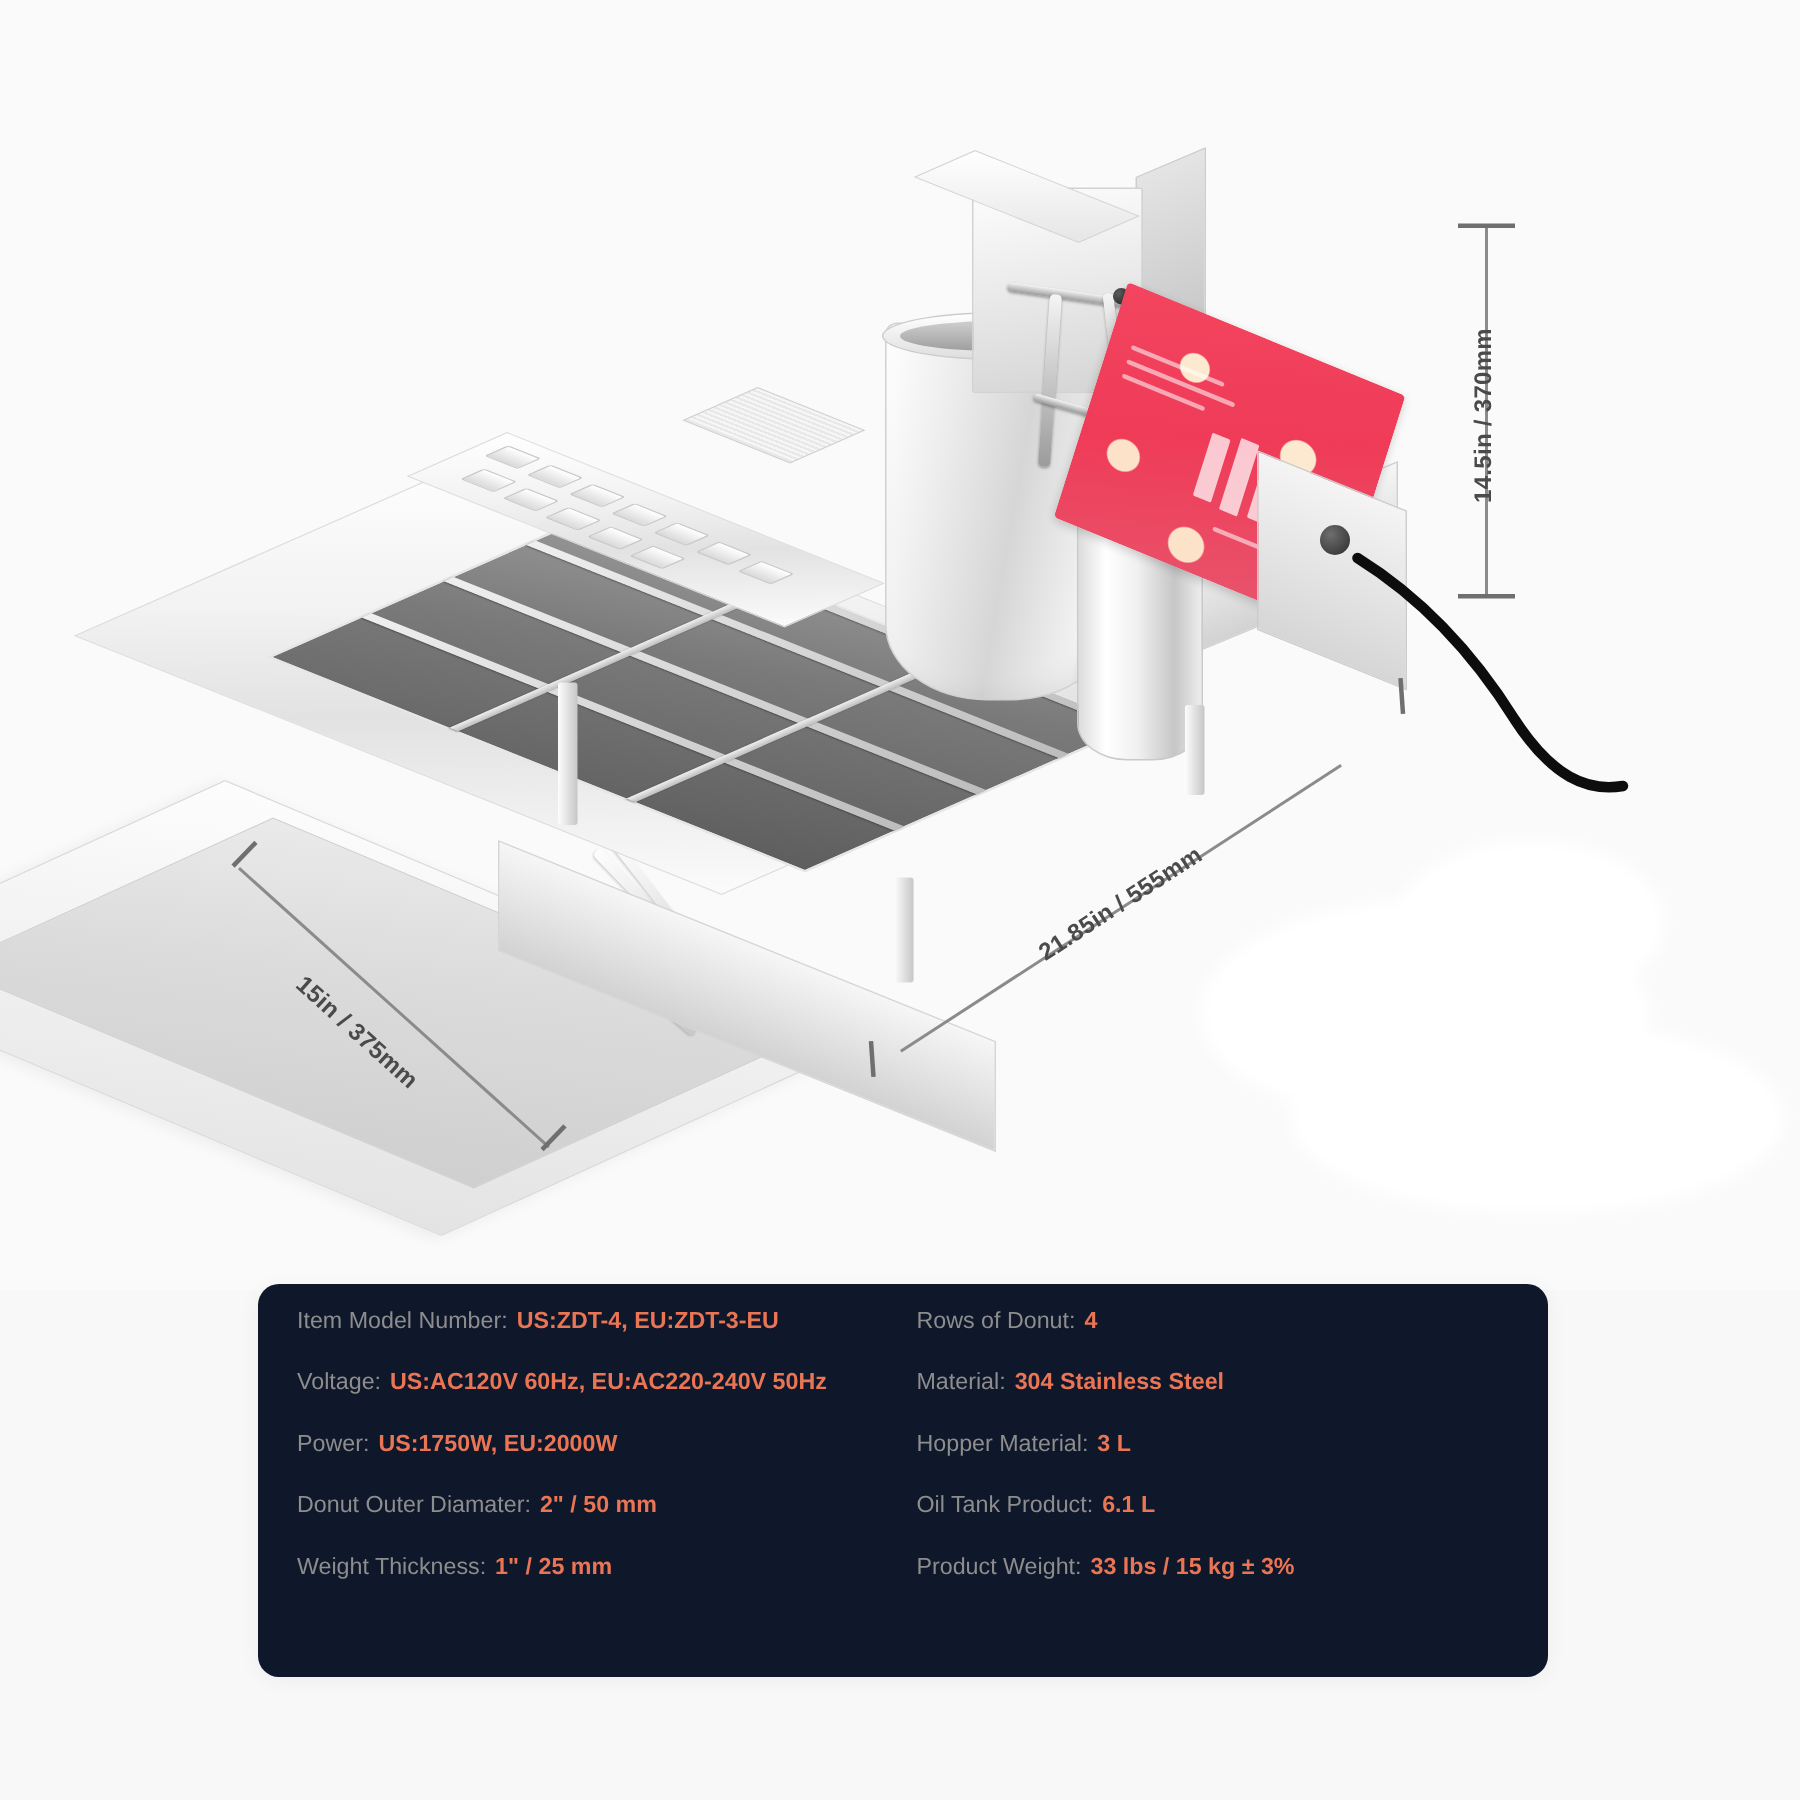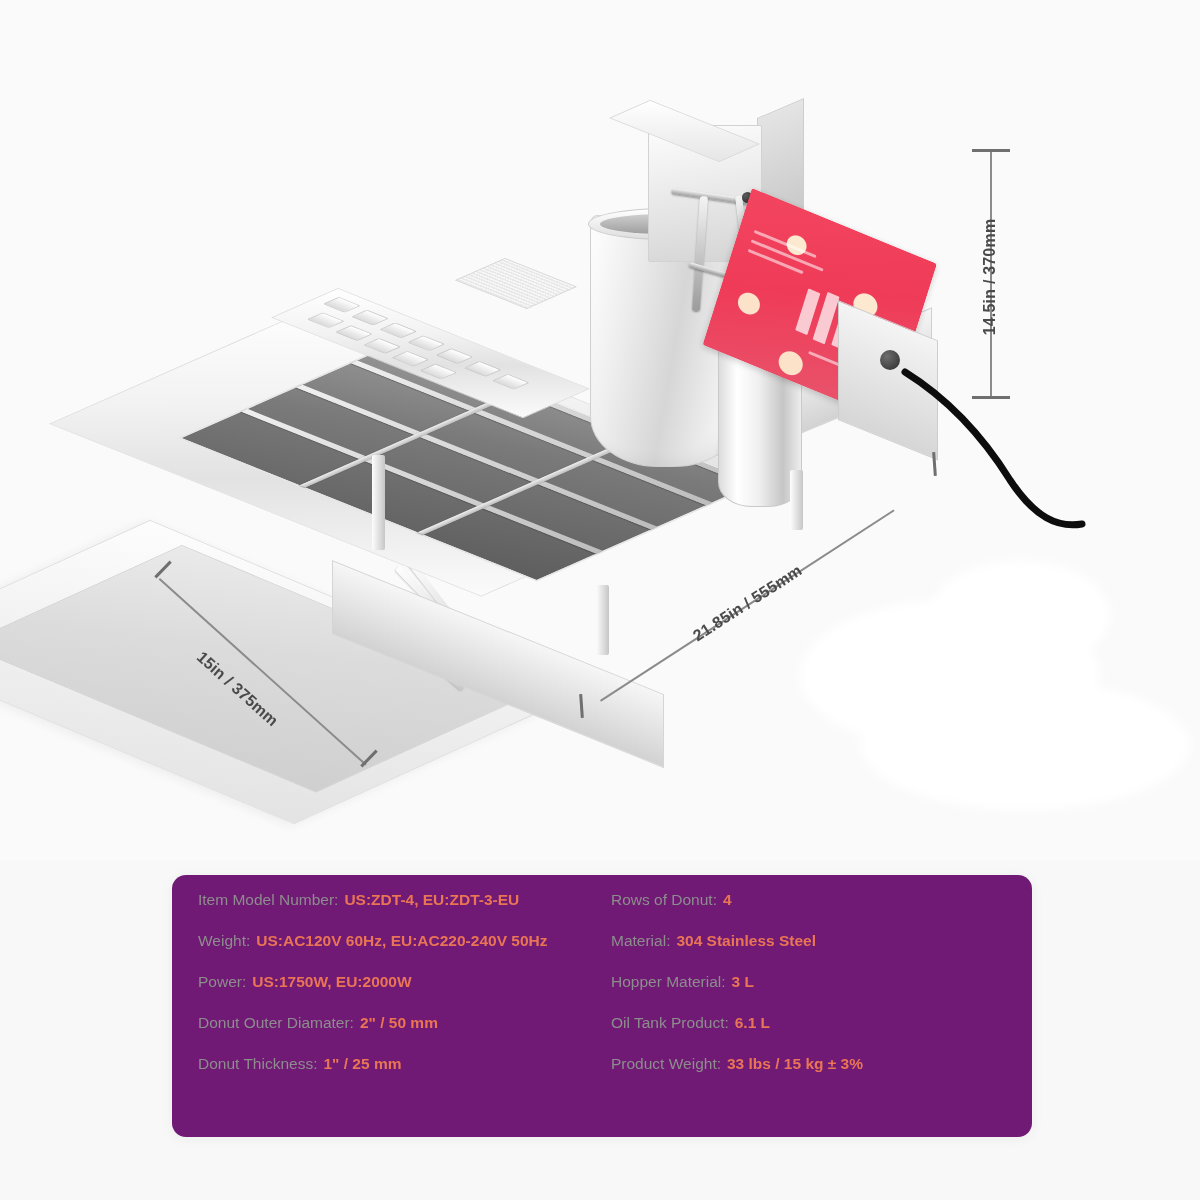--- a/index.html
+++ b/index.html
@@ -293,24 +293,24 @@
     font-weight: 700;
     letter-spacing: .2px;
     white-space: nowrap;
     font-family: "Liberation Sans", sans-serif;
   }
 
   
   #spec-card {
     position: absolute;
     left: 172px;
-    top: 875px;
+    top: 856px;
     width: 860px;
     height: 262px;
-    background: #701a75;
+    background: #0f172a;
     border-radius: 14px;
     box-shadow: 0 2px 14px rgba(0,0,0,.05);
     padding: 16px 26px 14px 26px;
     box-sizing: border-box;
   }
   #spec-grid {
     display: grid;
     grid-template-columns: 1fr 1fr;
     column-gap: 18px;
     row-gap: 0px;
@@ -452,21 +452,21 @@
       <div class="spec-row">
         <span class="spec-label">Item Model Number:</span>
         <span class="spec-value">US:ZDT-4, EU:ZDT-3-EU</span>
       </div>
       <div class="spec-row">
         <span class="spec-label">Rows of Donut:</span>
         <span class="spec-value">4</span>
       </div>
 
       <div class="spec-row">
-        <span class="spec-label">Weight:</span>
+        <span class="spec-label">Voltage:</span>
         <span class="spec-value">US:AC120V 60Hz, EU:AC220-240V 50Hz</span>
       </div>
       <div class="spec-row">
         <span class="spec-label">Material:</span>
         <span class="spec-value">304 Stainless Steel</span>
       </div>
 
       <div class="spec-row">
         <span class="spec-label">Power:</span>
         <span class="spec-value">US:1750W, EU:2000W</span>
@@ -479,21 +479,21 @@
       <div class="spec-row">
         <span class="spec-label">Donut Outer Diamater:</span>
         <span class="spec-value">2" / 50 mm</span>
       </div>
       <div class="spec-row">
         <span class="spec-label">Oil Tank Product:</span>
         <span class="spec-value">6.1 L</span>
       </div>
 
       <div class="spec-row">
-        <span class="spec-label">Donut Thickness:</span>
+        <span class="spec-label">Weight Thickness:</span>
         <span class="spec-value">1" / 25 mm</span>
       </div>
       <div class="spec-row">
         <span class="spec-label">Product Weight:</span>
         <span class="spec-value">33 lbs / 15 kg ± 3%</span>
       </div>
     </div>
 
   </div>
 

